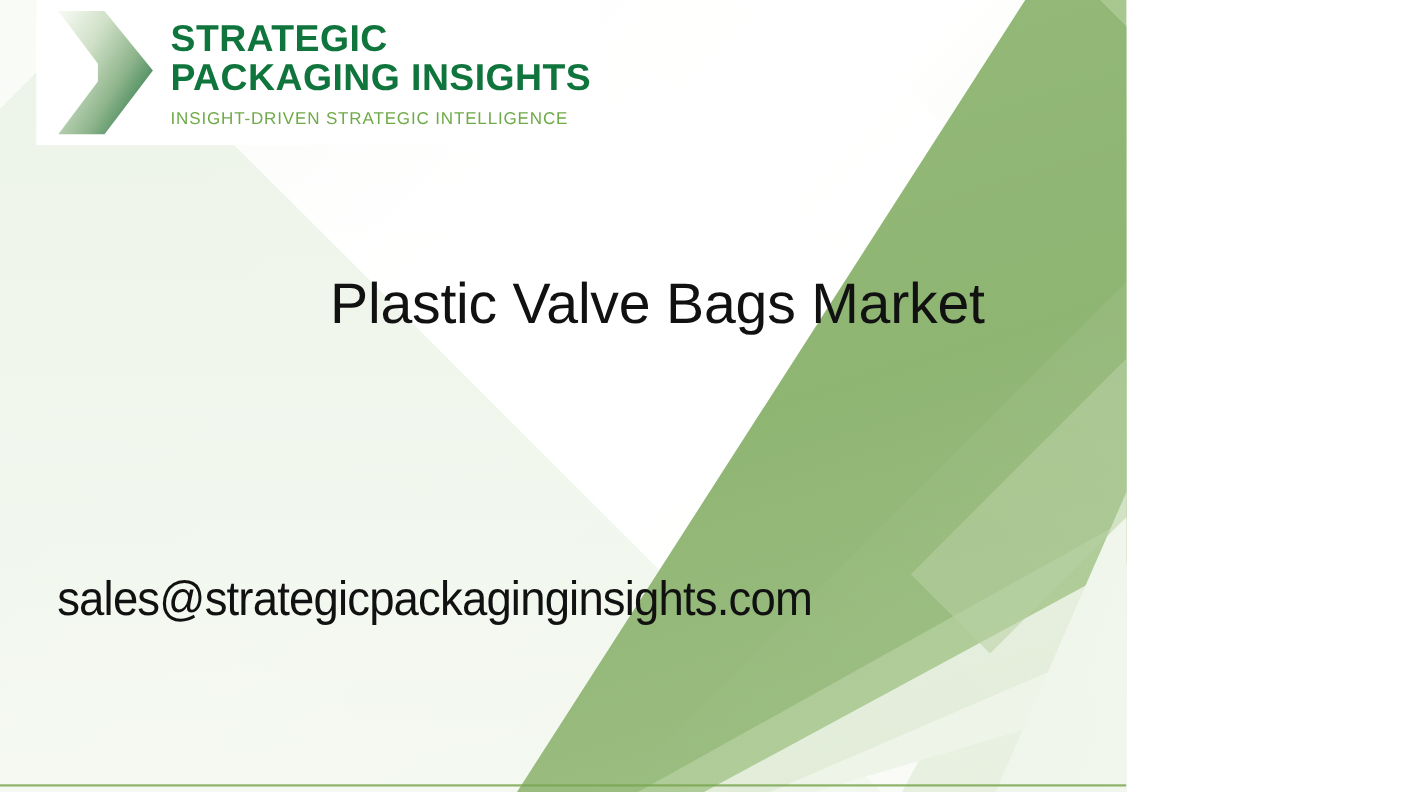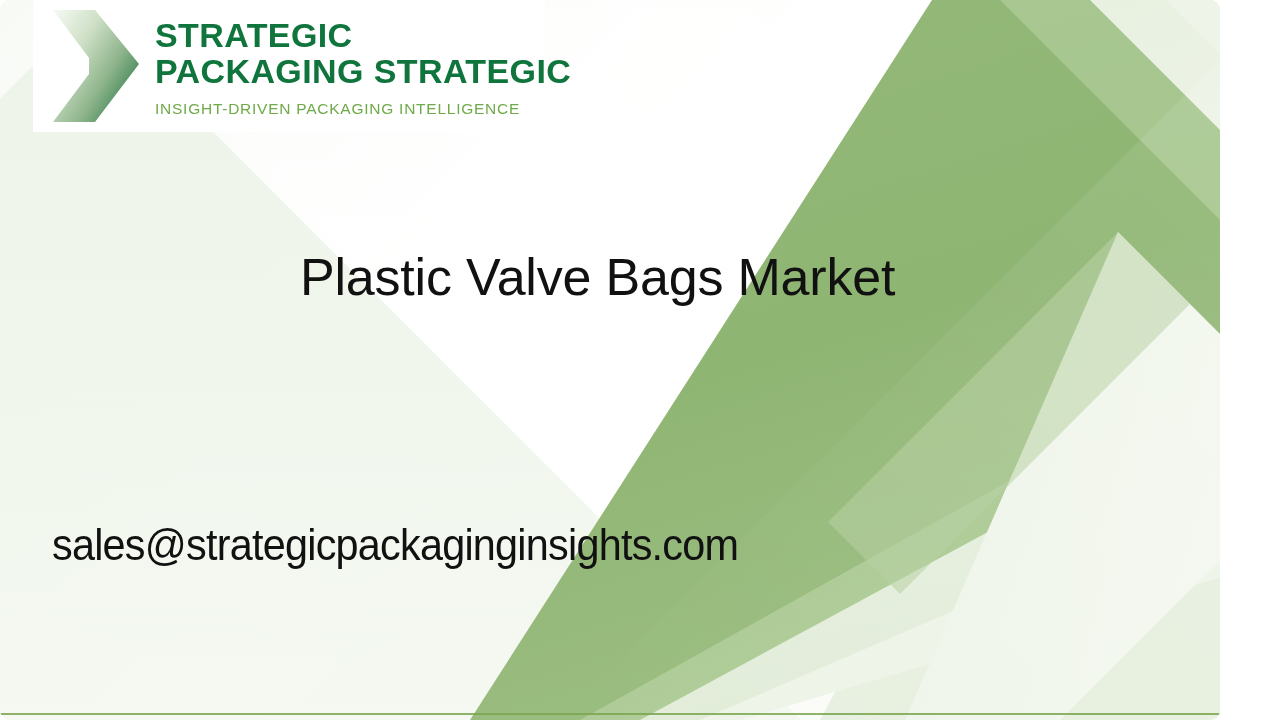--- a/index.html
+++ b/index.html
@@ -10,25 +10,24 @@
     height: 720px;
     overflow: hidden;
   }
   body {
     font-family: "Liberation Sans", sans-serif;
     background: #ffffff;
   }
 
   #slide {
     position: relative;
-    width: 1220px;
+    width: 1024px;
     height: 720px;
     overflow: hidden;
     background: #ffffff;
-    border-radius: 10px;
   }
 
   
   .bg-base {
     position: absolute;
     inset: 0;
     background:
       linear-gradient(135deg,
         #f1f5ec 0%,
         #f7faf4 18%,
@@ -235,22 +234,22 @@
           <stop offset="30%" stop-color="#cfe0c7"></stop>
           <stop offset="62%" stop-color="#8fb58c"></stop>
           <stop offset="88%" stop-color="#3e8456"></stop>
           <stop offset="100%" stop-color="#1f6b3d"></stop>
         </linearGradient>
       </defs>
       <path d="M14 6 L56 6 L100 60 L56 118 L14 118 L50 70 L50 54 Z" fill="url(#chev)"></path>
     </svg>
     <div class="logo-text">
       <div class="logo-line1">STRATEGIC</div>
-      <div class="logo-line2">PACKAGING STRATEGIC</div>
-      <div class="logo-tagline">INSIGHT-DRIVEN PACKAGING INTELLIGENCE</div>
+      <div class="logo-line2">PACKAGING INSIGHTS</div>
+      <div class="logo-tagline">INSIGHT-DRIVEN STRATEGIC INTELLIGENCE</div>
     </div>
   </div>
 
   <div class="headline">Plastic Valve Bags Market</div>
 
   <div class="email">sales@strategicpackaginginsights.com</div>
 
 </div>
 
 </body></html>

